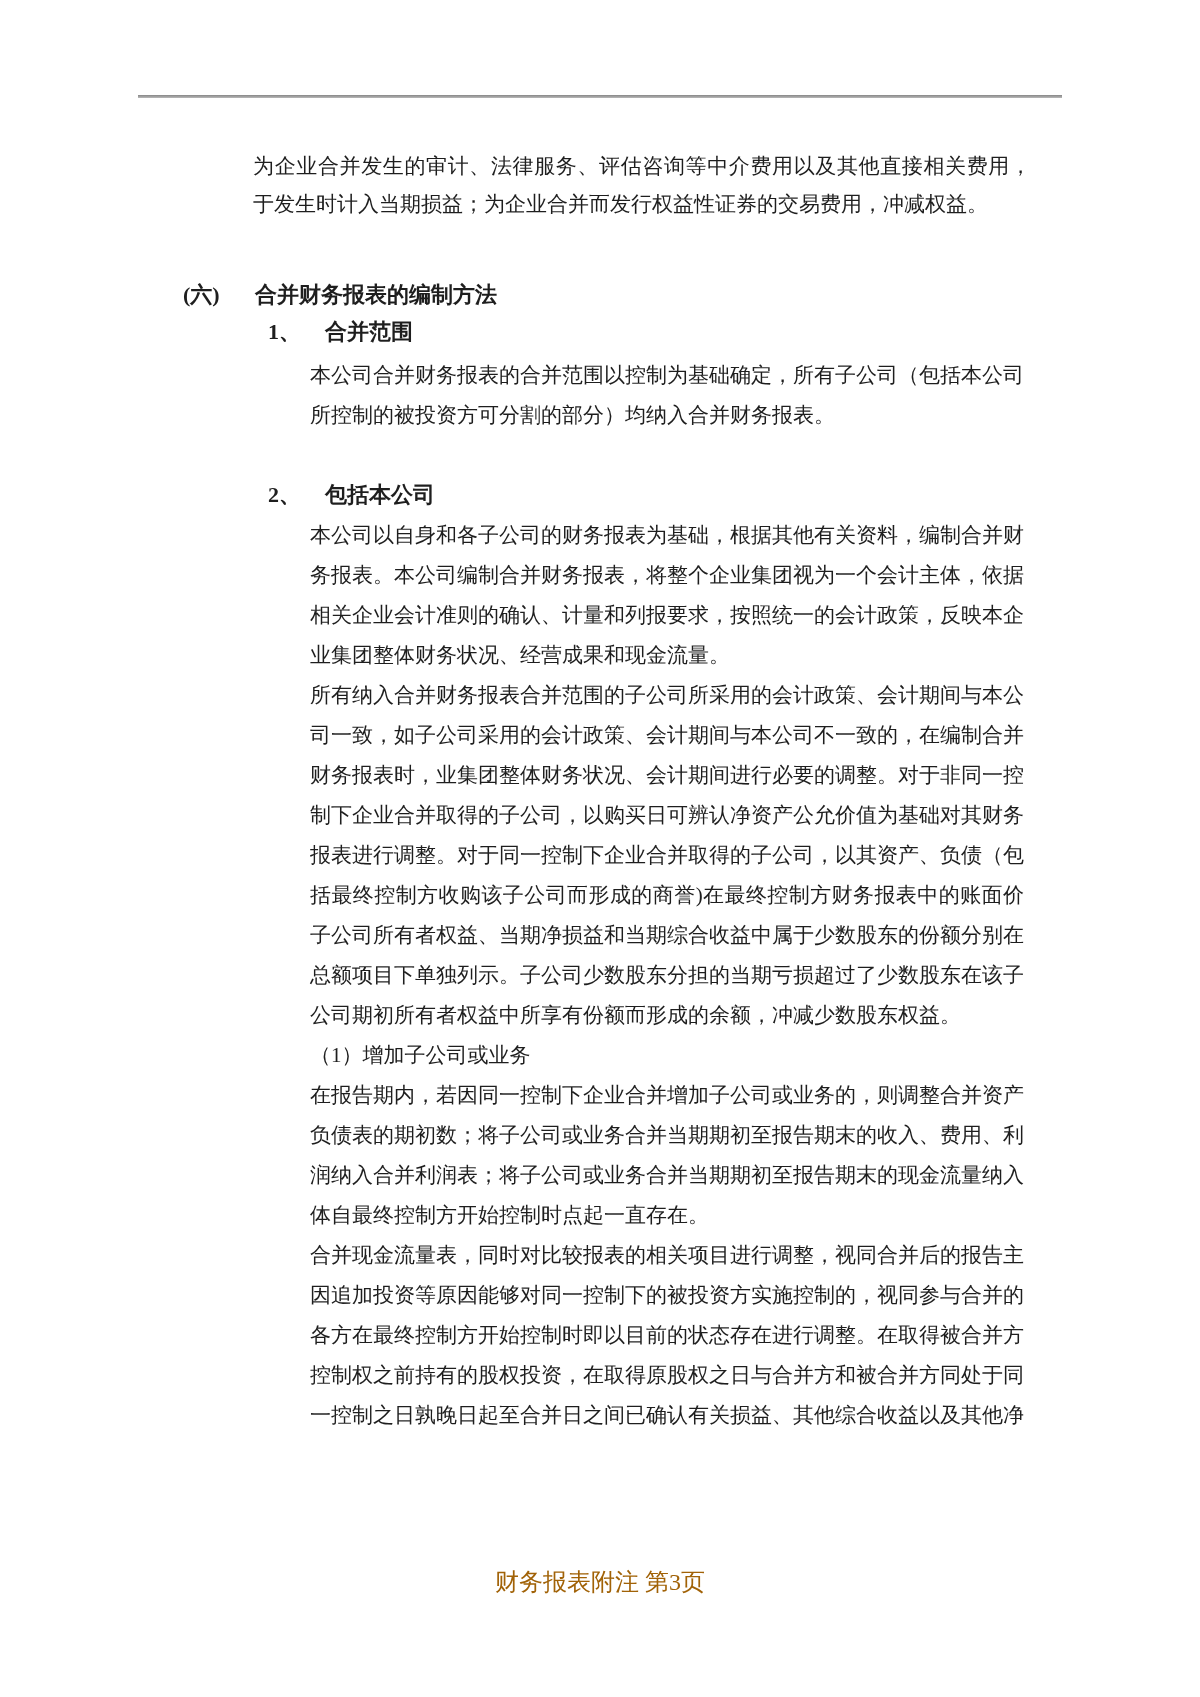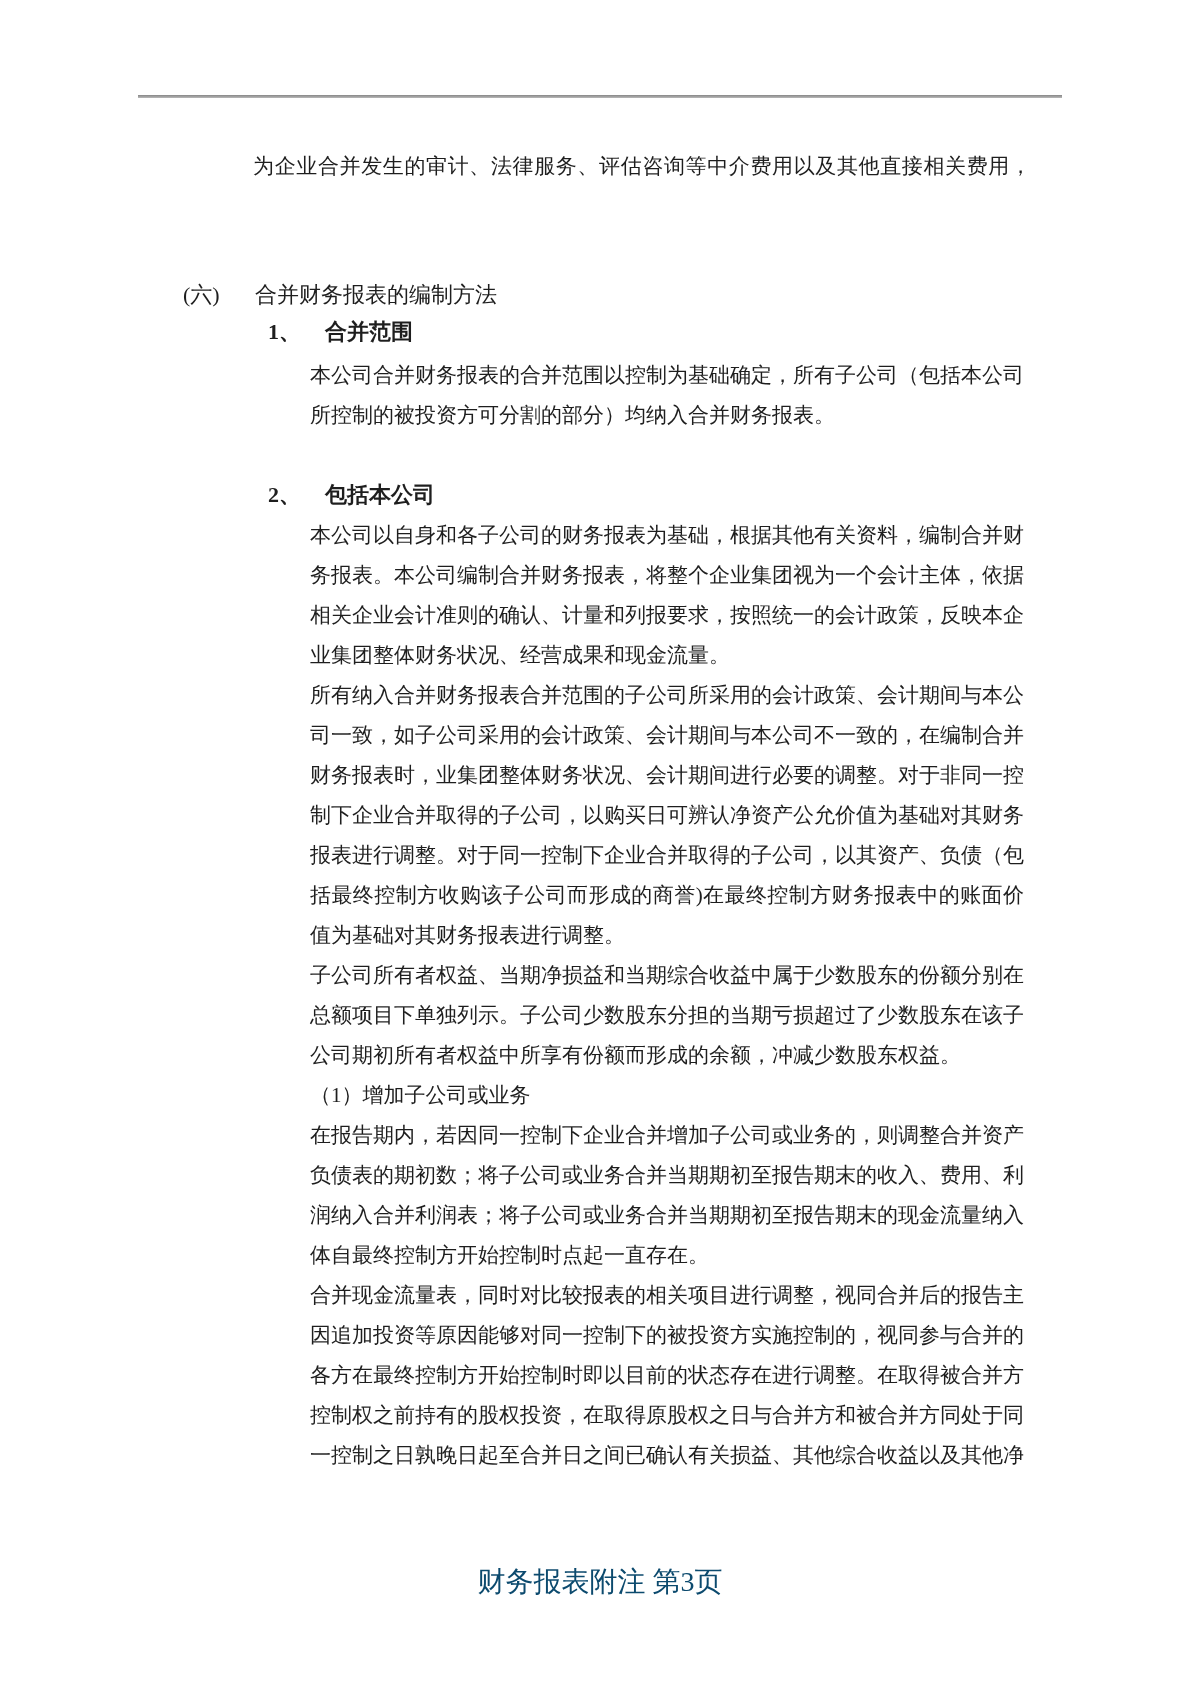--- a/index.html
+++ b/index.html
@@ -44,21 +44,21 @@
     left: 253px;
     top: 147px;
     width: 778px;
     line-height: 38px;
   }
   .section-heading {
     position: absolute;
     left: 183px;
     top: 276px;
     font-size: 22px;
-    font-weight: normal;
+    font-weight: bold;
     line-height: 38px;
     white-space: nowrap;
   }
   .section-heading .sec-num {
     display: inline-block;
     width: 72px;
   }
   .sub-heading {
     position: absolute;
     left: 268px;
@@ -79,34 +79,35 @@
     line-height: 40px;
   }
   .body1 { top: 355px; }
   .body2 { top: 515px; }
   .page-footer {
     position: absolute;
     left: 0;
     top: 1568px;
     width: 1200px;
     text-align: center;
-    font-size: 28px;
+    font-size: 24px;
     line-height: 28px;
-    color: #0c4a6e;
+    color: #a16207;
   }
 </style>
 </head>
 <body>
 
 <div class="page">
 
   <div class="header-rule"></div>
 
   <div class="textblock intro-paragraph">
       <div class="line full">为企业合并发生的审计、法律服务、评估咨询等中介费用以及其他直接相关费用，</div>
+      <div class="line">于发生时计入当期损益；为企业合并而发行权益性证券的交易费用，冲减权益。</div>
     </div>
 
   <div class="section-heading">
     <span class="sec-num">(六)</span><span>合并财务报表的编制方法</span>
   </div>
 
   <div class="sub-heading sub1">
     <span class="sub-num">1、</span><span>合并范围</span>
   </div>
 
@@ -123,21 +124,20 @@
       <div class="line full">本公司以自身和各子公司的财务报表为基础，根据其他有关资料，编制合并财</div>
       <div class="line full">务报表。本公司编制合并财务报表，将整个企业集团视为一个会计主体，依据</div>
       <div class="line full">相关企业会计准则的确认、计量和列报要求，按照统一的会计政策，反映本企</div>
       <div class="line">业集团整体财务状况、经营成果和现金流量。</div>
       <div class="line full">所有纳入合并财务报表合并范围的子公司所采用的会计政策、会计期间与本公</div>
       <div class="line full">司一致，如子公司采用的会计政策、会计期间与本公司不一致的，在编制合并</div>
       <div class="line full">财务报表时，业集团整体财务状况、会计期间进行必要的调整。对于非同一控</div>
       <div class="line full">制下企业合并取得的子公司，以购买日可辨认净资产公允价值为基础对其财务</div>
       <div class="line full">报表进行调整。对于同一控制下企业合并取得的子公司，以其资产、负债（包</div>
       <div class="line full">括最终控制方收购该子公司而形成的商誉)在最终控制方财务报表中的账面价</div>
-      <div class="line">值为基础对其财务报表进行调整。</div>
       <div class="line full">子公司所有者权益、当期净损益和当期综合收益中属于少数股东的份额分别在</div>
       <div class="line full">总额项目下单独列示。子公司少数股东分担的当期亏损超过了少数股东在该子</div>
       <div class="line">公司期初所有者权益中所享有份额而形成的余额，冲减少数股东权益。</div>
       <div class="line">（1）增加子公司或业务</div>
       <div class="line full">在报告期内，若因同一控制下企业合并增加子公司或业务的，则调整合并资产</div>
       <div class="line full">负债表的期初数；将子公司或业务合并当期期初至报告期末的收入、费用、利</div>
       <div class="line full">润纳入合并利润表；将子公司或业务合并当期期初至报告期末的现金流量纳入</div>
       <div class="line">体自最终控制方开始控制时点起一直存在。</div>
       <div class="line full">合并现金流量表，同时对比较报表的相关项目进行调整，视同合并后的报告主</div>
       <div class="line full">因追加投资等原因能够对同一控制下的被投资方实施控制的，视同参与合并的</div>

